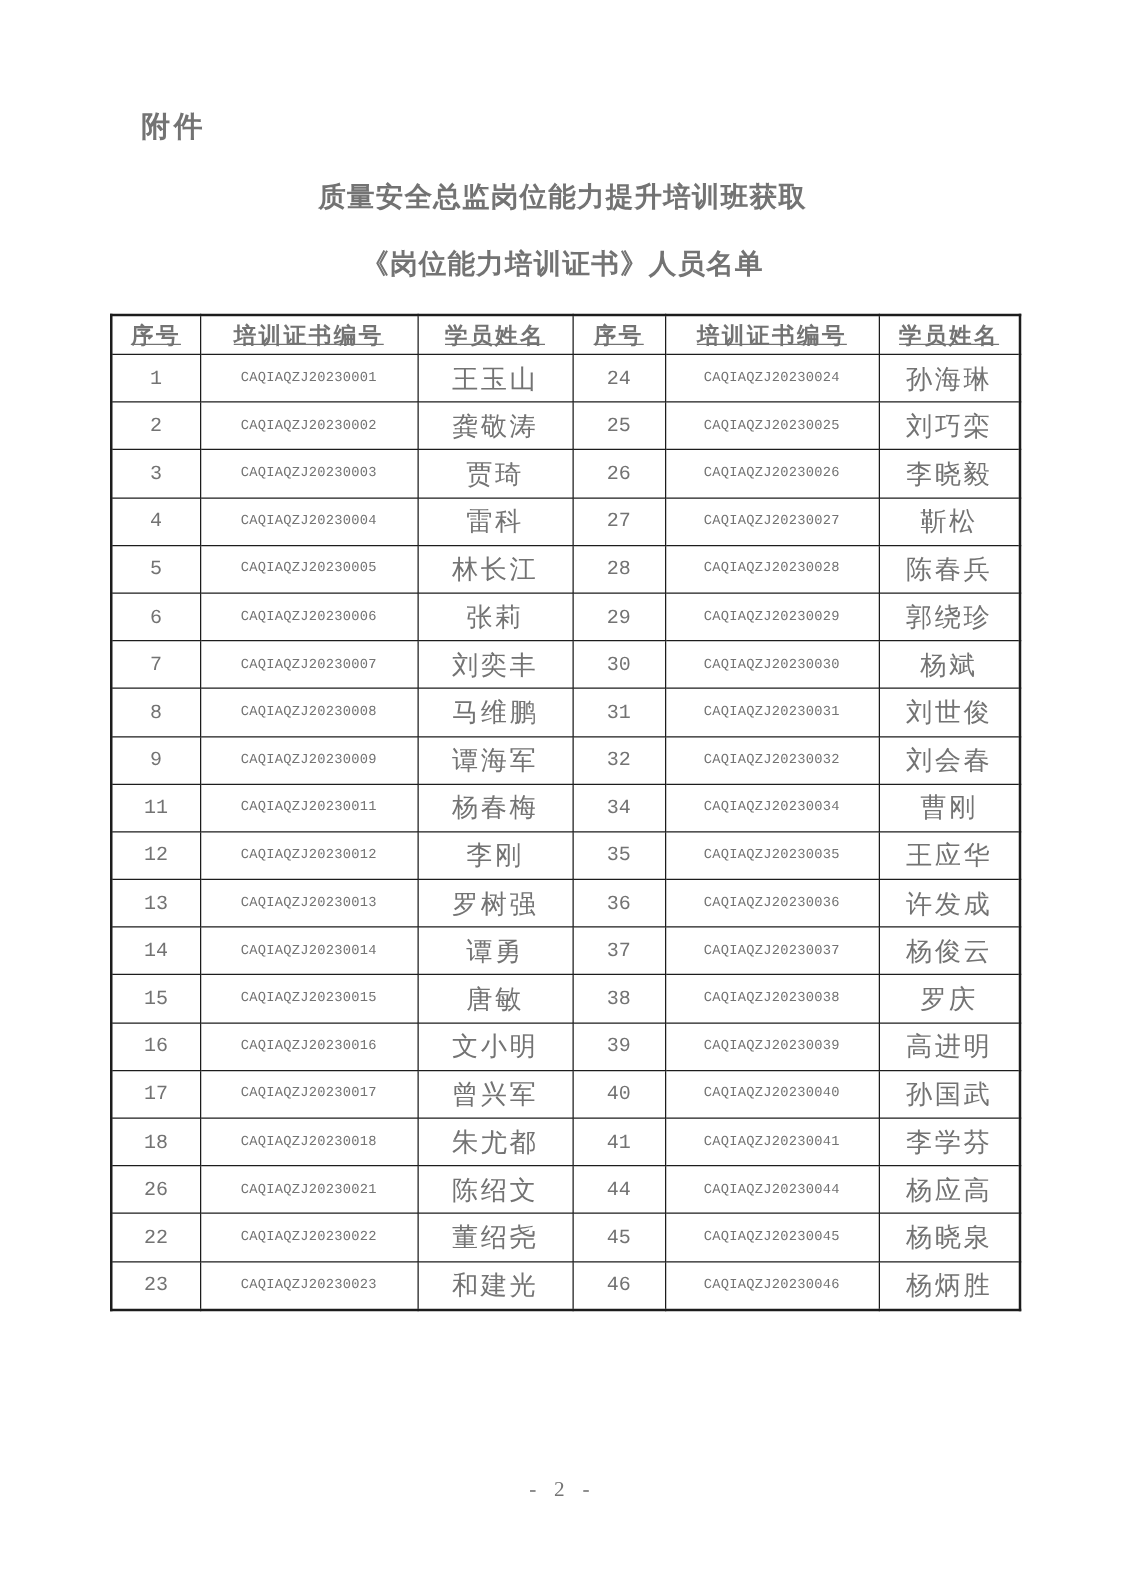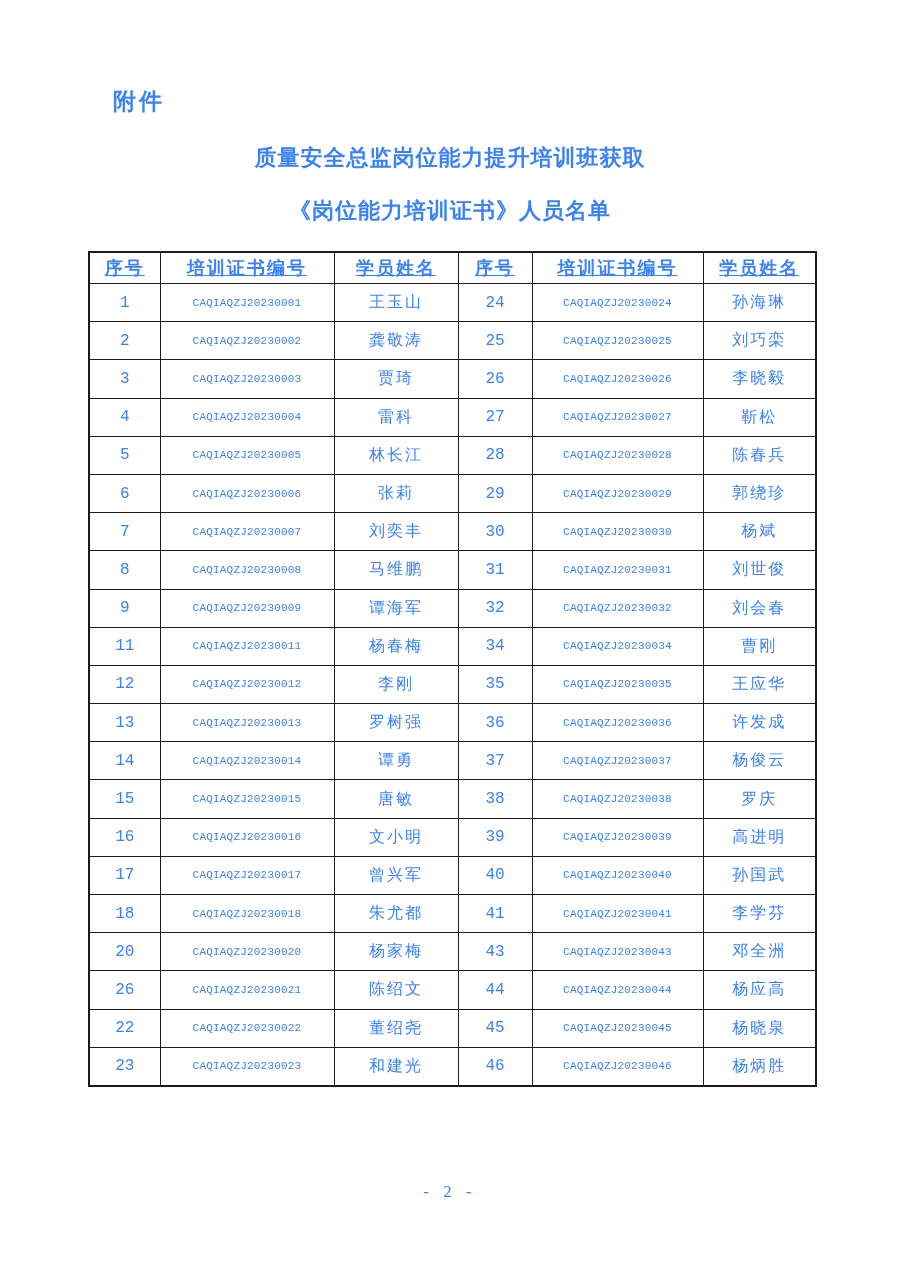--- a/index.html
+++ b/index.html
@@ -5,21 +5,21 @@
   html, body {
     margin: 0;
     padding: 0;
     background: #ffffff;
   }
   .page {
     position: relative;
     width: 900px;
     height: 1273px;
     background: #ffffff;
-    color: #3b82f6;
+    color: #737373;
     font-family: "Liberation Serif", serif;
     overflow: hidden;
   }
   .attachment {
     position: absolute;
     left: 113px;
     top: 86px;
     font-size: 23px;
     font-weight: bold;
     font-family: "Liberation Sans", sans-serif;
@@ -69,21 +69,21 @@
     font-family: "Liberation Mono", monospace;
     font-size: 16px;
   }
   td.col-cert {
     font-family: "Liberation Mono", monospace;
     font-size: 11px;
     letter-spacing: 0.2px;
   }
   td.col-name {
     font-family: Liberation Mono, monospace;
-    font-size: 16px;
+    font-size: 21px;
     letter-spacing: 2px;
   }
   .page-number {
     position: absolute;
     left: 0;
     top: 1182px;
     width: 100%;
     text-align: center;
     font-size: 17px;
     font-family: "Liberation Serif", serif;
@@ -251,28 +251,20 @@
         </tr>
         <tr>
           <td class="col-no">18</td>
           <td class="col-cert">CAQIAQZJ20230018</td>
           <td class="col-name">朱尤都</td>
           <td class="col-no">41</td>
           <td class="col-cert">CAQIAQZJ20230041</td>
           <td class="col-name">李学芬</td>
         </tr>
         <tr>
-          <td class="col-no">20</td>
-          <td class="col-cert">CAQIAQZJ20230020</td>
-          <td class="col-name">杨家梅</td>
-          <td class="col-no">43</td>
-          <td class="col-cert">CAQIAQZJ20230043</td>
-          <td class="col-name">邓全洲</td>
-        </tr>
-        <tr>
           <td class="col-no">26</td>
           <td class="col-cert">CAQIAQZJ20230021</td>
           <td class="col-name">陈绍文</td>
           <td class="col-no">44</td>
           <td class="col-cert">CAQIAQZJ20230044</td>
           <td class="col-name">杨应高</td>
         </tr>
         <tr>
           <td class="col-no">22</td>
           <td class="col-cert">CAQIAQZJ20230022</td>

